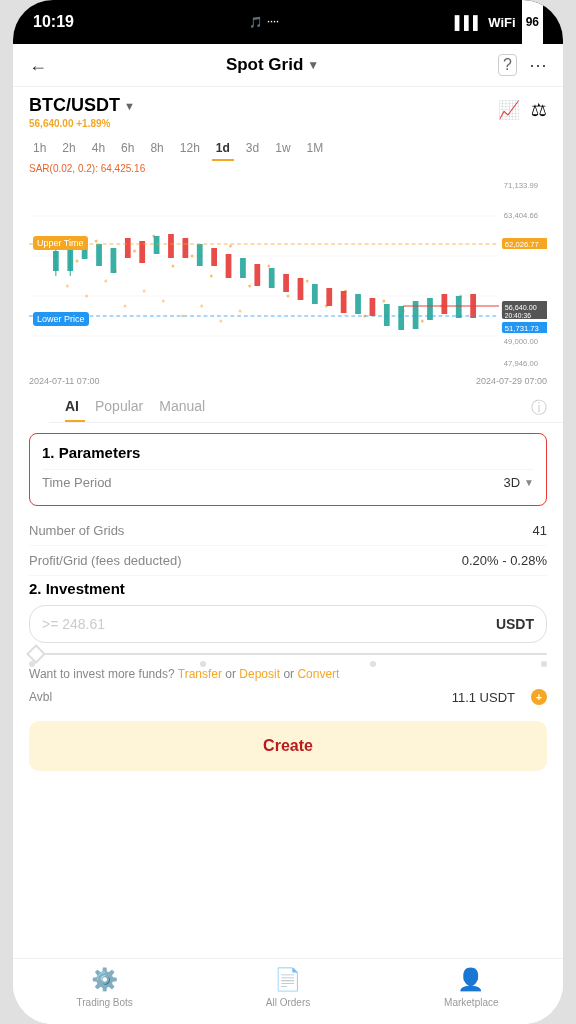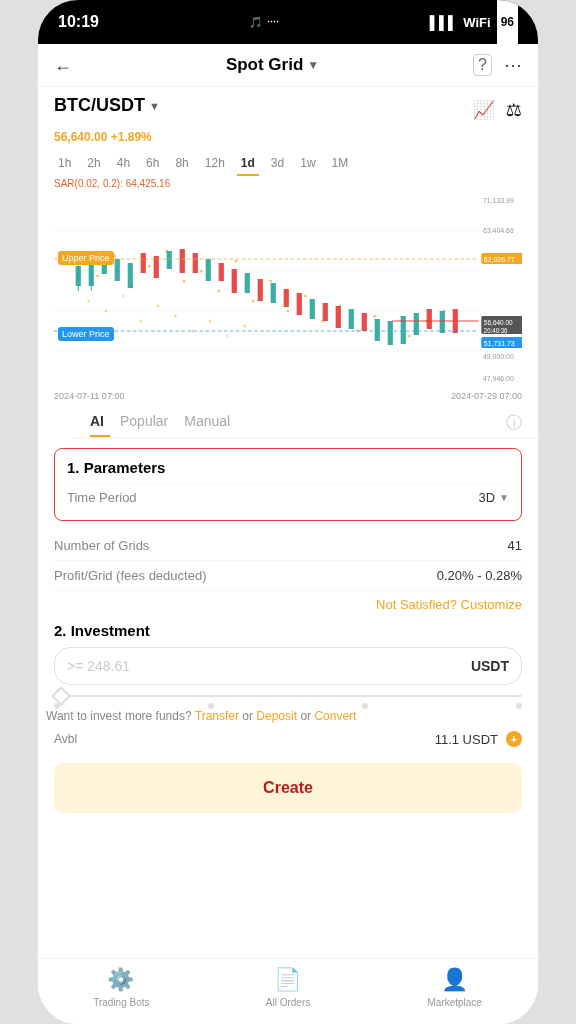--- a/index.html
+++ b/index.html
@@ -6,21 +6,21 @@
     * { box-sizing: border-box; margin: 0; padding: 0; }
     body {
       background: #e0e0e0;
       display: flex;
       justify-content: center;
       align-items: center;
       min-height: 100vh;
       font-family: -apple-system, BlinkMacSystemFont, 'Segoe UI', sans-serif;
     }
     .phone-container {
-      width: 500px;
+      width: 550px;
       height: 1024px;
       background: #f5f5f5;
       position: relative;
       overflow: hidden;
       border-radius: 40px;
     }
     .status-bar {
       background: #000;
       height: 44px;
       display: flex;
@@ -90,24 +90,24 @@
     }
     .pair-left {}
     .pair-name {
       font-size: 18px;
       font-weight: 700;
       display: flex;
       align-items: center;
       gap: 4px;
     }
     .pair-price {
-      font-size: 12px;
+      font-size: 10px;
       color: #f5a623;
       font-weight: 600;
-      margin-top: 14px;
+      margin-top: 2px;
     }
     .pair-icons {
       display: flex;
       gap: 10px;
       align-items: center;
       padding-top: 4px;
     }
     
     .time-tabs {
       display: flex;
@@ -301,37 +301,37 @@
       margin-top: 4px;
     }
     .slider-dot {
       width: 6px;
       height: 6px;
       background: #e0e0e0;
       border-radius: 50%;
     }
     
     .fund-links {
-      padding: 4px 8px;
-      font-size: 12px;
-      color: #888;
-    }
-    .fund-link { color: #f5a623; cursor: pointer; }
-    .avbl-row {
-      display: flex;
-      justify-content: space-between;
-      align-items: center;
       padding: 4px 16px;
       font-size: 12px;
       color: #888;
     }
+    .fund-link { color: #f5a623; cursor: pointer; }
+    .avbl-row {
+      display: flex;
+      justify-content: space-between;
+      align-items: center;
+      padding: 4px 16px;
+      font-size: 12px;
+      color: #888;
+    }
     .avbl-value {
       display: flex;
       align-items: center;
-      gap: 8px;
+      gap: 16px;
       font-size: 13px;
       color: #333;
     }
     .avbl-circle {
       width: 16px;
       height: 16px;
       background: #f5a623;
       border-radius: 50%;
       display: flex;
       align-items: center;
@@ -569,21 +569,21 @@
         <text x="496" y="71" font-size="8" fill="#fff">62,026.77</text>
         <rect x="493" y="125" width="50" height="18" rx="2" fill="#555"></rect>
         <text x="496" y="134" font-size="7.5" fill="#fff">56,640.00</text>
         <text x="496" y="142" font-size="7" fill="#fff">20:40:36</text>
         <rect x="493" y="146" width="50" height="11" rx="2" fill="#2196f3"></rect>
         <text x="496" y="155" font-size="8" fill="#fff">51,731.73</text>
         <text x="495" y="168" font-size="8" fill="#999">49,000.00</text>
         <text x="495" y="190" font-size="8" fill="#999">47,946.00</text>
       </svg>
 
-      <div class="upper-price-label">Upper Price</div>
+      <div class="upper-price-label">Upper Time</div>
       <div class="lower-price-label">Lower Price</div>
     </div>
 
     
     <div class="chart-dates">
       <span>2024-07-11 07:00</span>
       <span>2024-07-29 07:00</span>
     </div>
 
     
@@ -612,21 +612,20 @@
         <span class="param-label">Number of Grids</span>
         <span class="param-value">41</span>
       </div>
       <div class="param-row-plain">
         <span class="param-label">Profit/Grid (fees deducted)</span>
         <span class="param-value">0.20% - 0.28%</span>
       </div>
     </div>
 
     
-    <div class="customize-link">Not Satisfied? Customize</div>
 
     
     <div class="investment-section">
       <div class="investment-title">2. Investment</div>
       <div class="investment-input-box">
         <span class="investment-placeholder">&gt;= 248.61</span>
         <span class="investment-currency">USDT</span>
       </div>
     </div>
 

